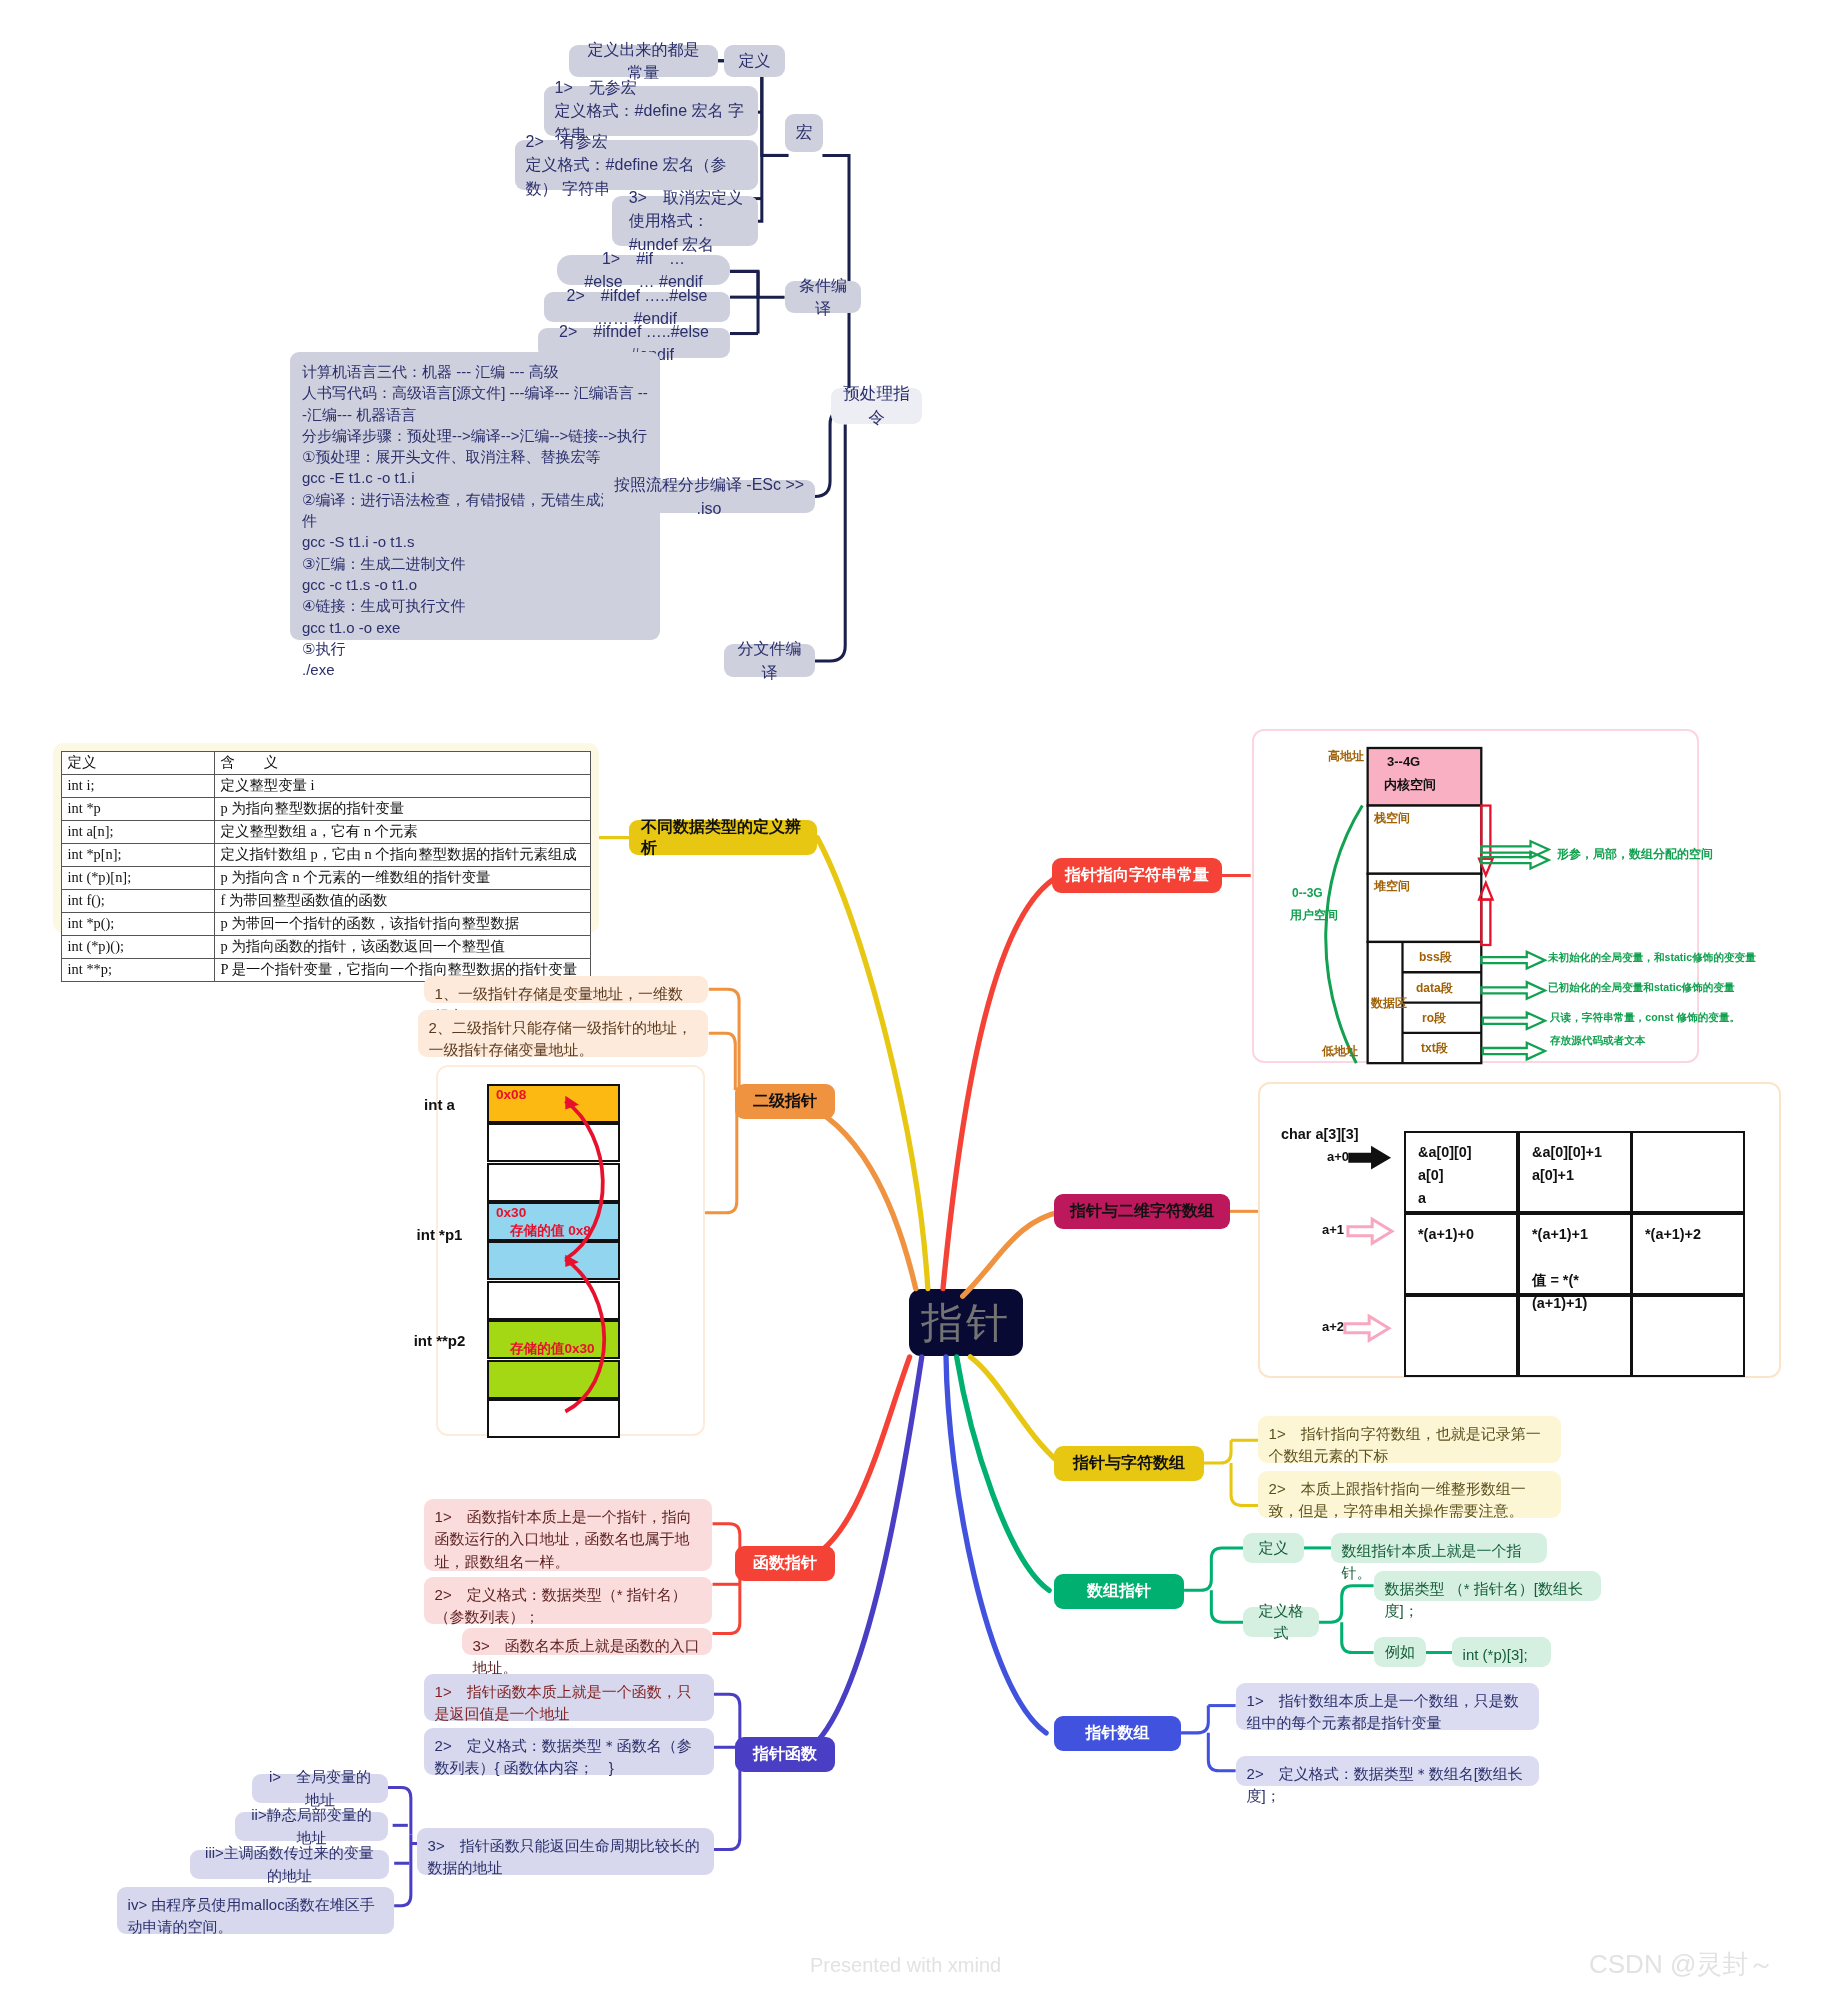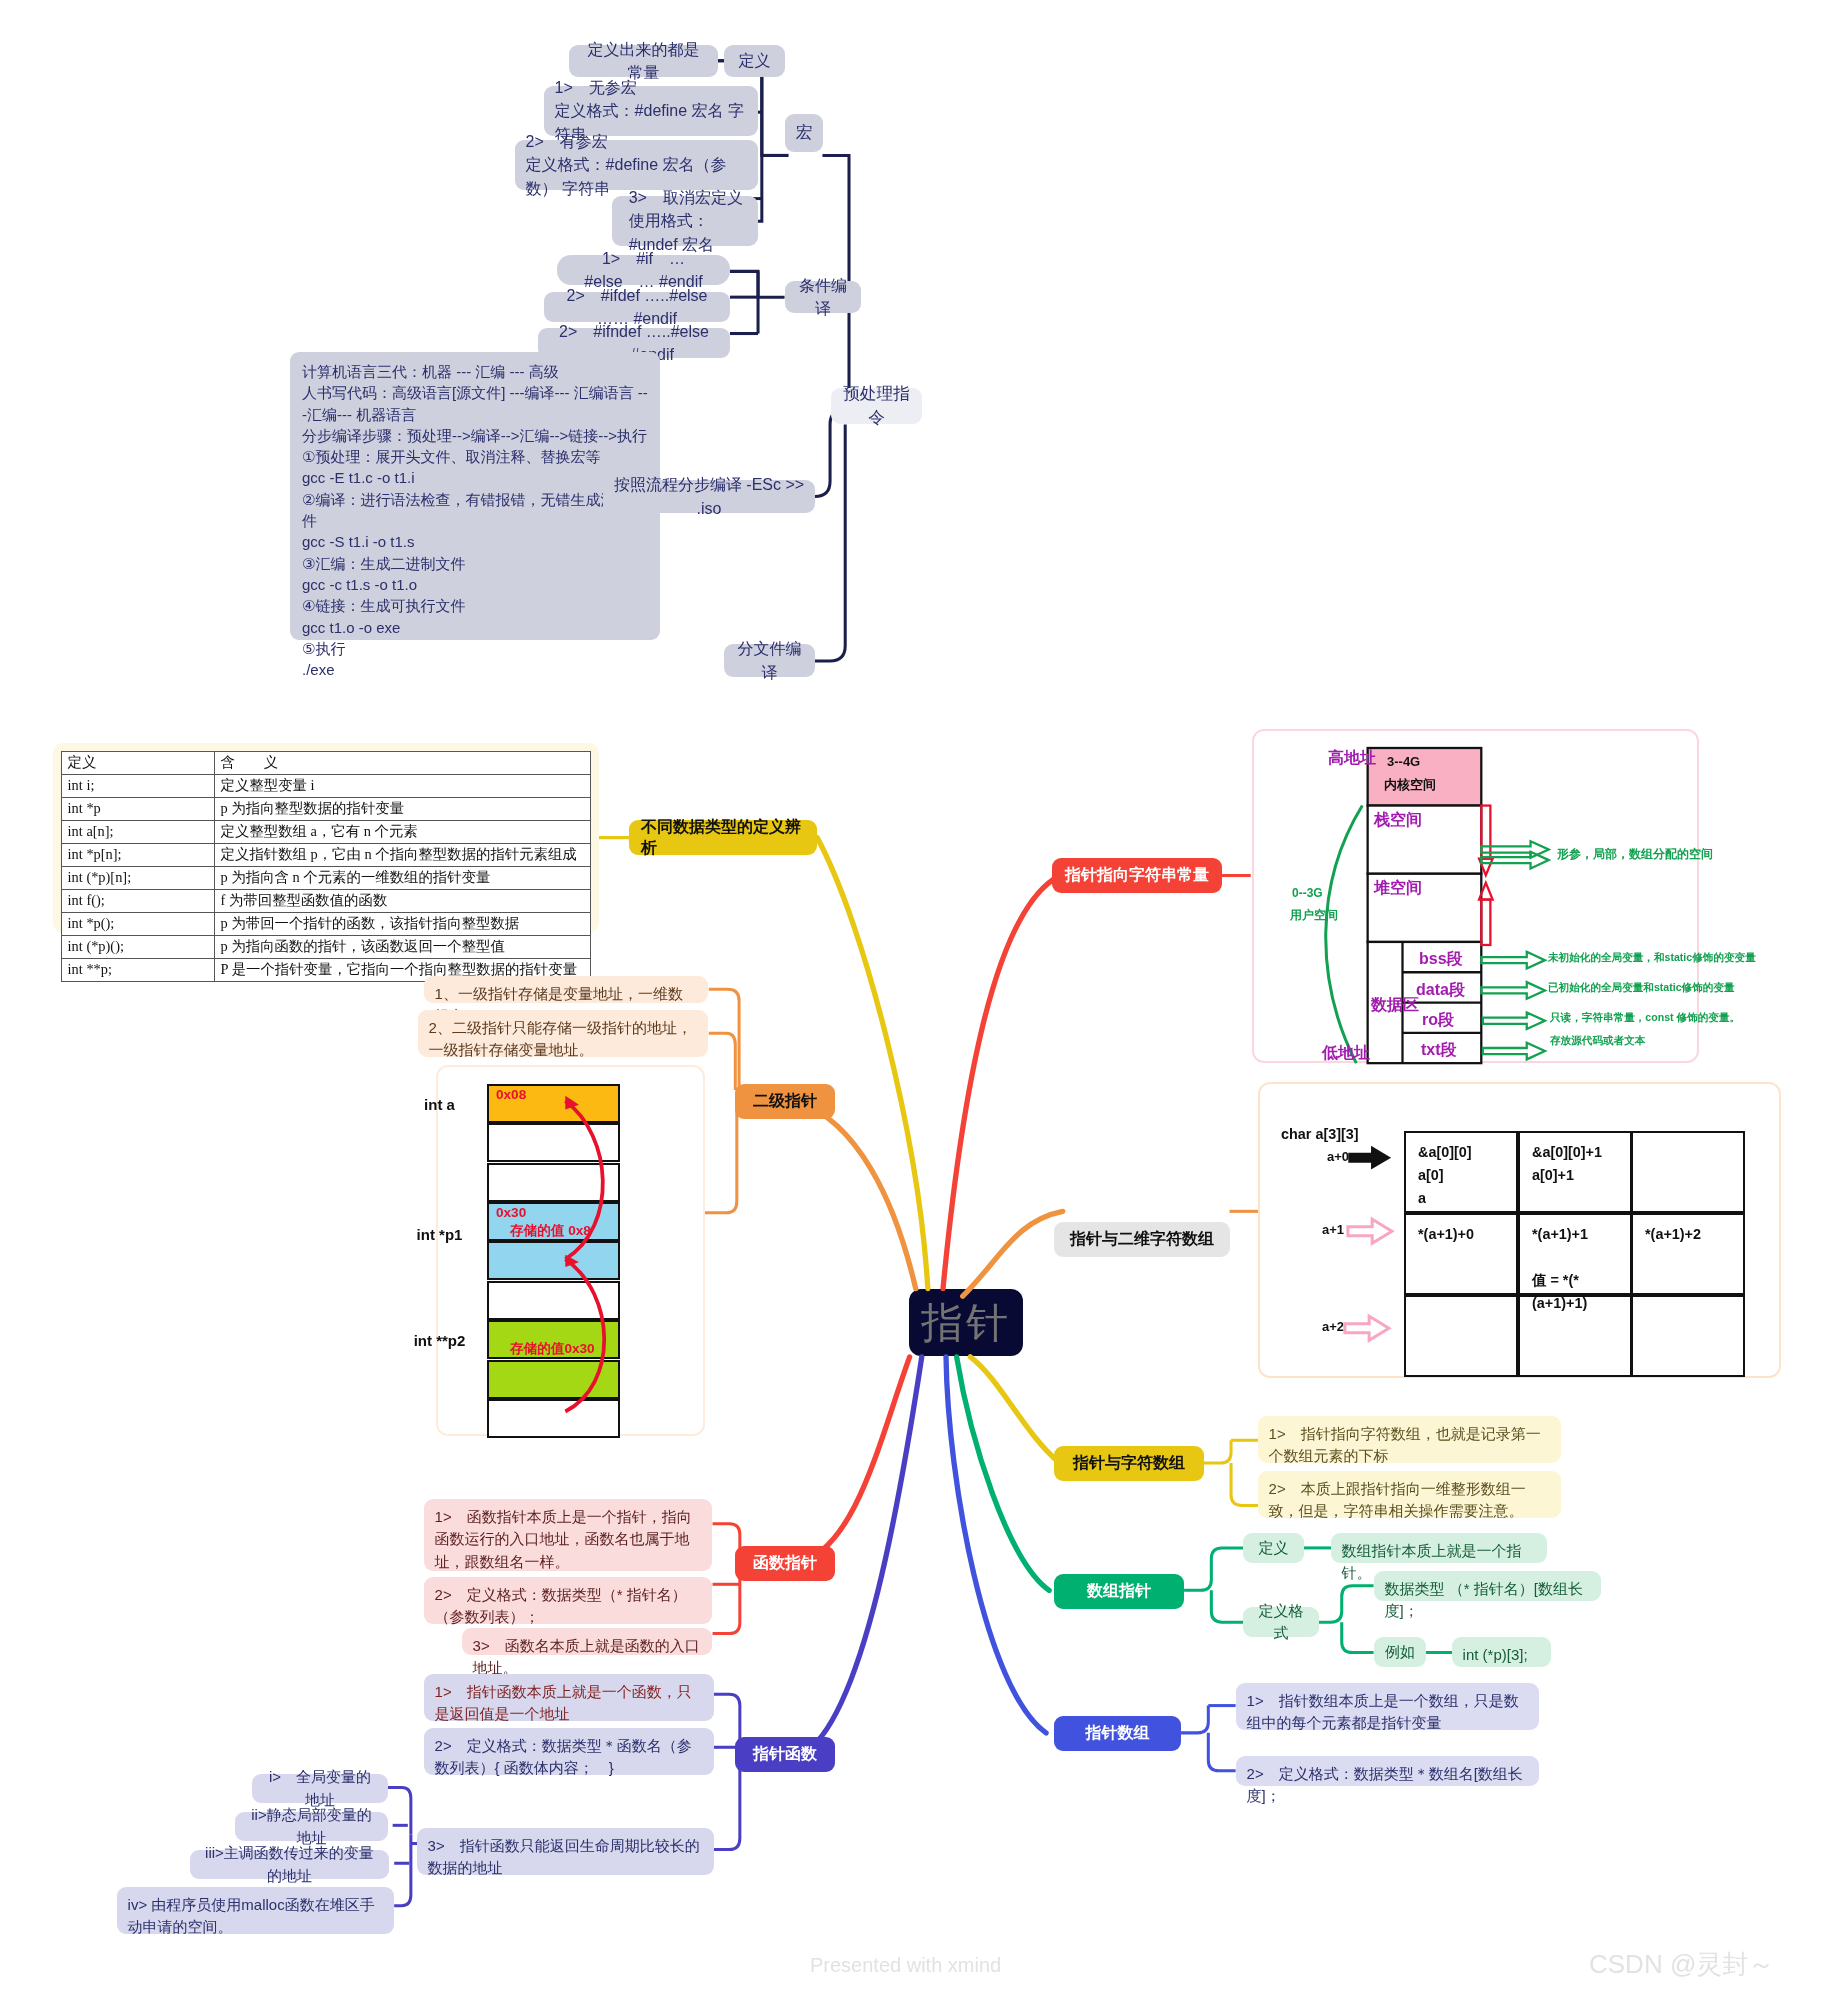--- a/index.html
+++ b/index.html
@@ -33,21 +33,21 @@
   table.deft{border-collapse:collapse;width:100%;background:#fff;
              font-family:"Liberation Serif","DejaVu Serif",serif;color:#111;font-size:14.4px;}
   table.deft td{border:0.8px solid #555;padding:1.5px 6px;white-space:nowrap;}
   table.deft td.c1{width:140px;}
 
   
   .card{position:absolute;box-sizing:border-box;border-radius:12px;}
   #mem-card{background:#fff;border:2.3px solid #fbd6de;}
   #arr-card{background:#fff;border:2.3px solid #fde3c8;}
   #ptr-card{background:#fff;border:2.3px solid #fdecdc;}
-  .memlbl{position:absolute;color:#a21caf;font-weight:bold;font-size:16px;white-space:nowrap;}
+  .memlbl{position:absolute;color:#a16207;font-weight:bold;font-size:12px;white-space:nowrap;}
   .memgreen{position:absolute;color:#12a150;font-weight:bold;font-size:12px;white-space:nowrap;}
   .memblk{position:absolute;color:#111;font-weight:bold;font-size:13px;white-space:nowrap;}
 
   .gridcell{position:absolute;border:2.3px solid #111;box-sizing:border-box;
             font-size:14.4px;font-weight:bold;color:#111;padding:7.6px 0 0 12px;line-height:1.6;}
 
   .pbox{position:absolute;border:2.3px solid #111;box-sizing:border-box;}
   .pname{position:absolute;font-weight:bold;font-size:15px;color:#111;}
   .pred{position:absolute;font-weight:bold;font-size:13.6px;color:#e8112d;white-space:nowrap;}
 
@@ -191,21 +191,21 @@
 <div class="branch" style="left:629px;top:820px;width:188px;height:35px;background:#e8c712;color:#111;">不同数据类型的定义辨析</div>
 
 <div class="branch" style="left:735px;top:1084px;width:100px;height:35px;background:#ef9340;color:#111;">二级指针</div>
 
 <div class="branch" style="left:735px;top:1546px;width:100px;height:35px;background:#f44336;color:#fff;">函数指针</div>
 
 <div class="branch" style="left:735px;top:1737px;width:100px;height:35px;background:#4a3fc4;color:#fff;">指针函数</div>
 
 <div class="branch" style="left:1052px;top:858px;width:170px;height:35px;background:#f44336;color:#fff;">指针指向字符串常量</div>
 
-<div class="branch" style="left:1054px;top:1194px;width:176px;height:35px;background:#e5e5e5;color:#111;margin-top:28px;">指针与二维字符数组</div>
+<div class="branch" style="left:1054px;top:1194px;width:176px;height:35px;background:#be185d;color:#111;">指针与二维字符数组</div>
 
 <div class="branch" style="left:1054px;top:1446px;width:150px;height:35px;background:#e8c712;color:#111;">指针与字符数组</div>
 
 <div class="branch" style="left:1054px;top:1574px;width:130px;height:35px;background:#00b070;color:#fff;">数组指针</div>
 
 <div class="branch" style="left:1054px;top:1716px;width:127px;height:35px;background:#4153de;color:#fff;">指针数组</div>
 
 <div id="deftable-card" style="left:53px;top:743px;width:546px;height:190px;">
   <table class="deft">
     <tbody id="deft-body">

